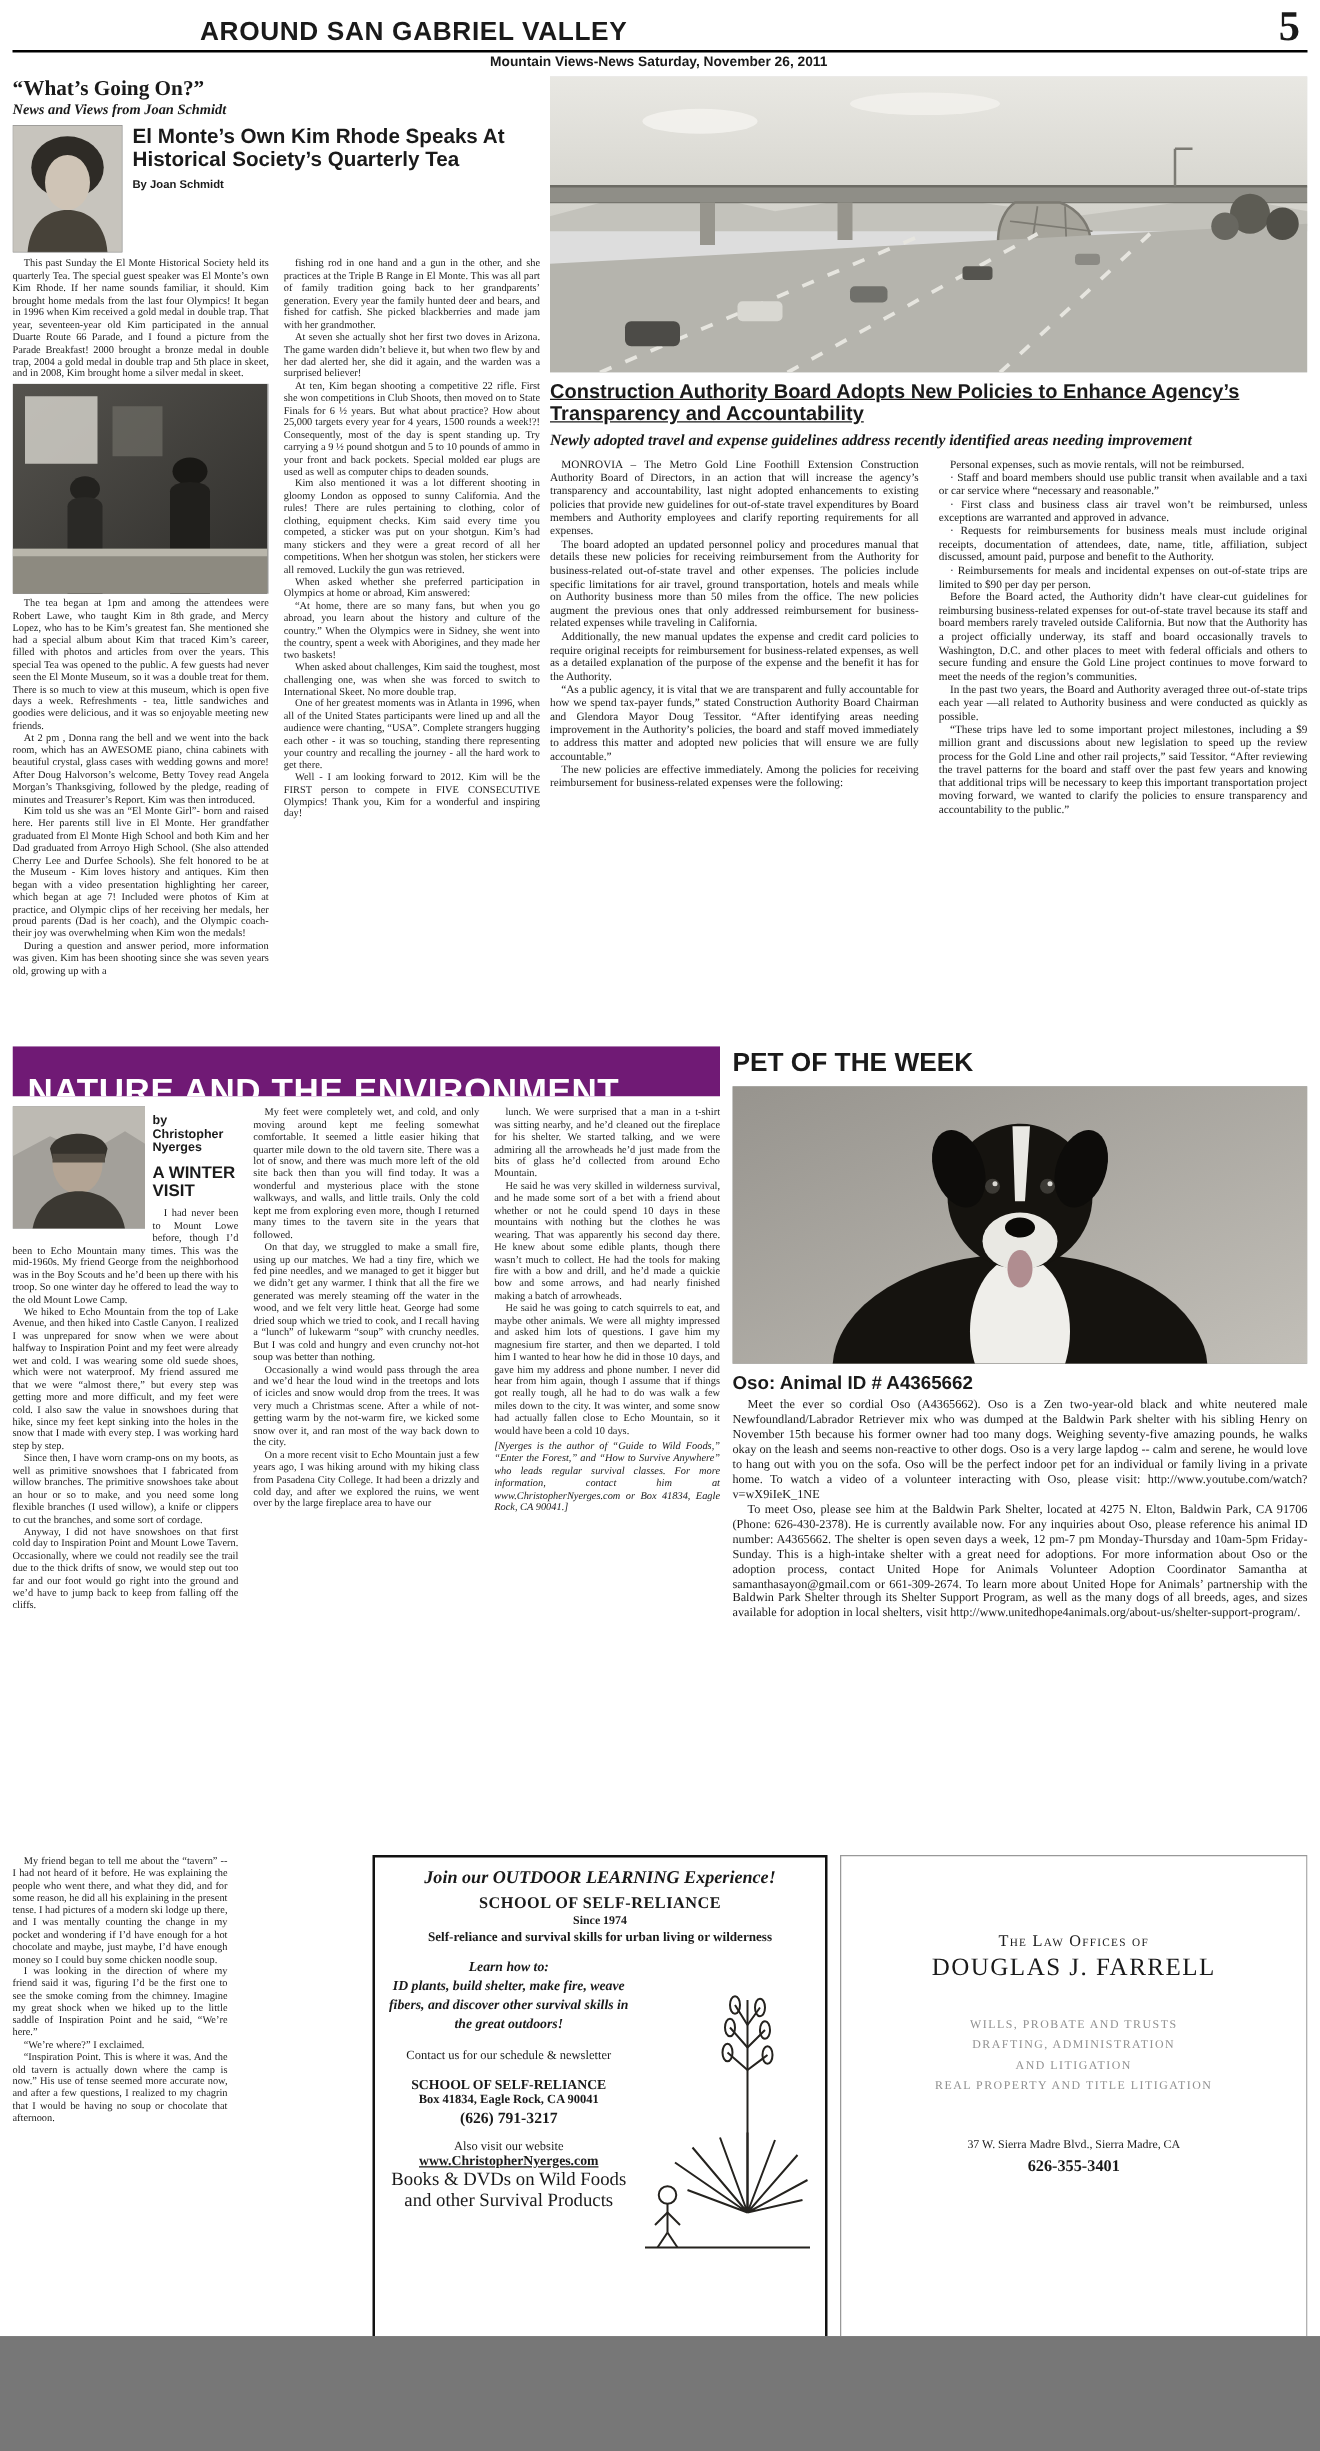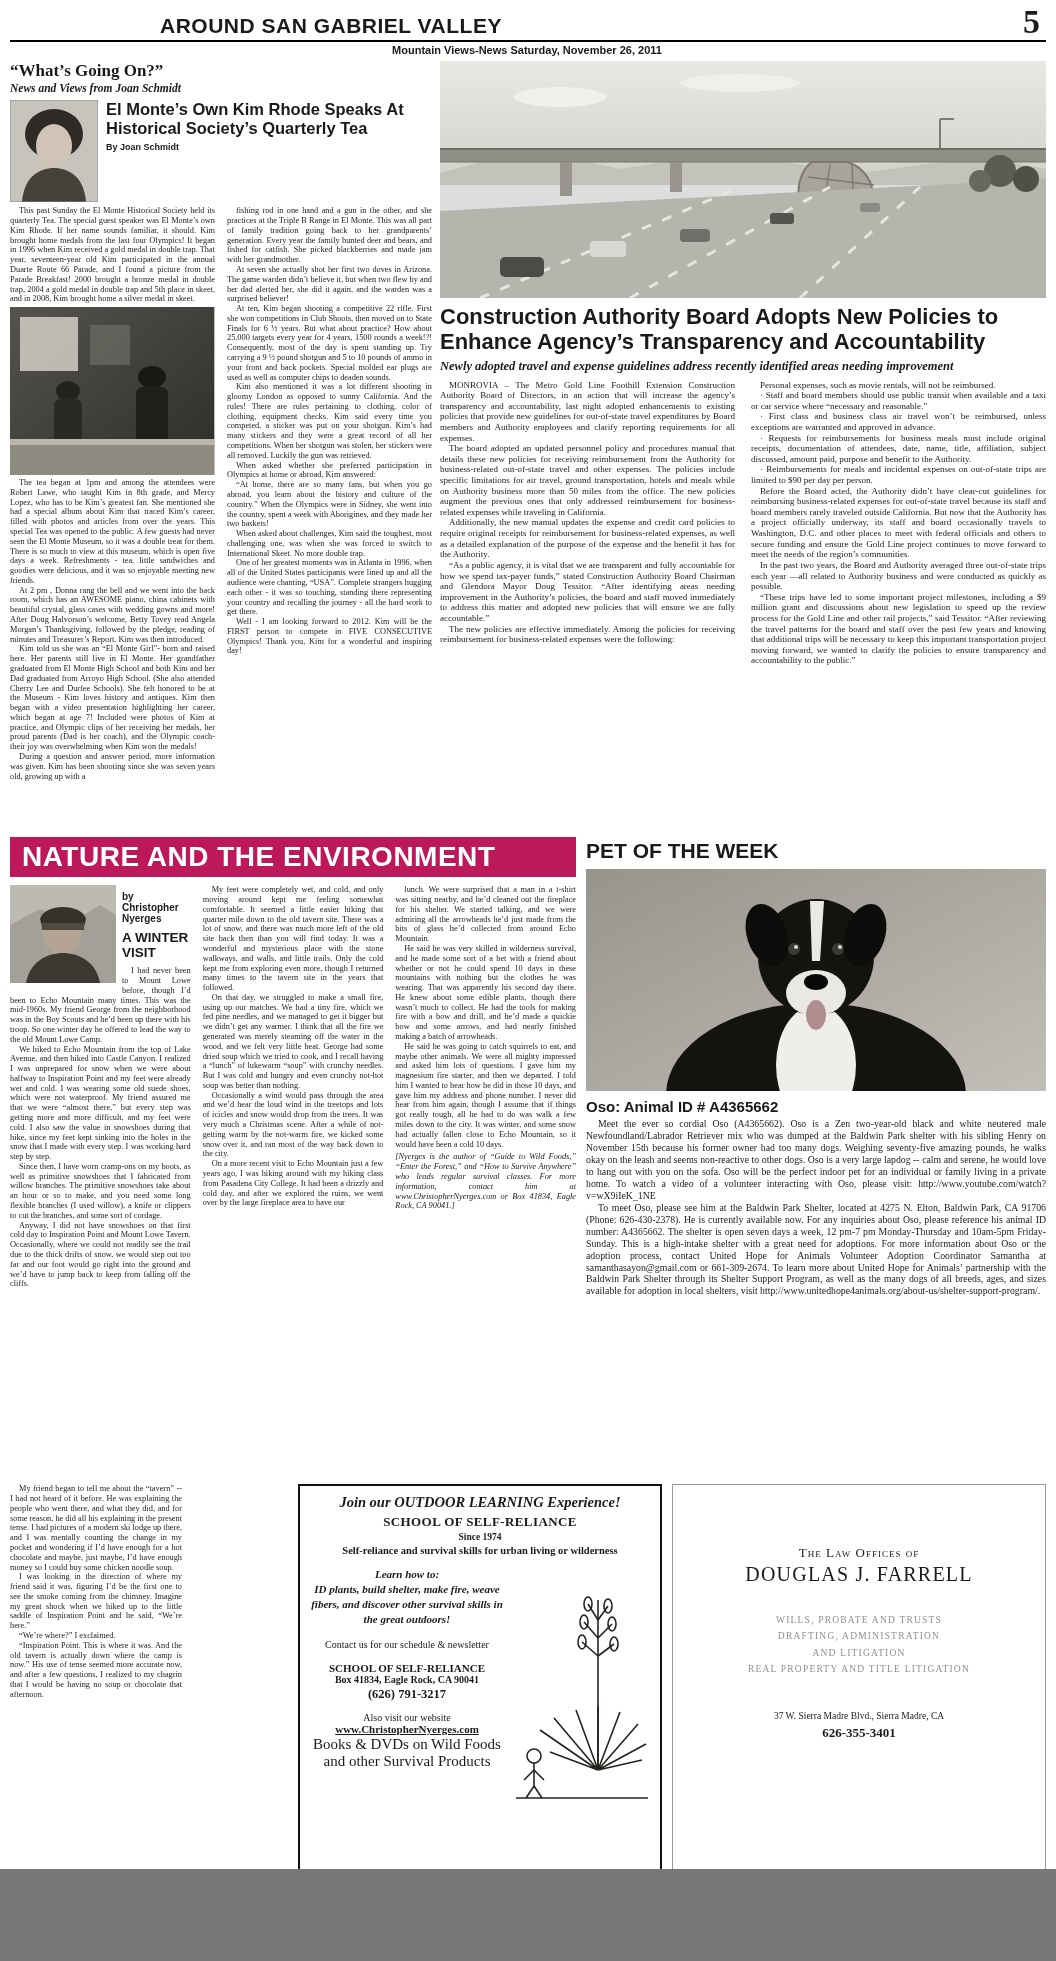--- a/index.html
+++ b/index.html
@@ -23,29 +23,29 @@
   .portrait { width:88px; height:102px; }
   .kim-headline { font-family:"Liberation Sans", sans-serif; font-weight:bold; font-size:16.5px; line-height:1.12; }
   .kim-byline { font-family:"Liberation Sans", sans-serif; font-weight:bold; font-size:9px; margin-top:5px; }
   .two-col { display:flex; gap:12px; margin-top:4px; }
   .col { flex:1; min-width:0; }
   .body-text { font-size:8.3px; line-height:1.18; text-align:justify; }
   .body-text p { text-indent:9px; margin:0; }
   .tea-photo { width:100%; height:168px; margin:3px 0; }
 
   .rendering { width:100%; height:237px; background:#ddd; }
-  .con-headline { font-family:"Liberation Sans", sans-serif; font-weight:bold; font-size:22px; line-height:1.12; margin-top:7px; }
+  .con-headline { font-family:"Liberation Sans", sans-serif; font-weight:bold; font-size:16px; line-height:1.12; margin-top:7px;text-decoration:underline; }
   .con-sub { font-style:italic; font-weight:bold; font-size:12.5px; line-height:1.2; margin:4px 0 6px; }
   .right-cols { display:flex; gap:16px; }
   .right-cols .body-text { font-size:9px; }
 
   
   .middle { display:flex; gap:10px; height:647px; overflow:hidden; margin-top:4px; }
   .nature-block { width:566px; flex:none; }
-  .nature-banner { background:#be185d; color:#fff; font-family:"Liberation Sans", sans-serif; font-weight:bold; font-size:28px; letter-spacing:.5px; height:40px; line-height:40px; padding:0 12px; white-space:nowrap; overflow:hidden; }
+  .nature-banner { background:#701a75; color:#fff; font-family:"Liberation Sans", sans-serif; font-weight:bold; font-size:28px; letter-spacing:.5px; height:40px; line-height:40px; padding:16px 12px; white-space:nowrap; overflow:hidden; }
   .nature-cols { display:flex; gap:12px; margin-top:8px; }
   .n-col { flex:1; min-width:0; }
   .hiker { float:left; width:106px; height:98px; margin:0 6px 3px 0; background:#aaa; }
   .n-byline { font-family:"Liberation Sans", sans-serif; font-weight:bold; font-size:10px; margin:6px 0 6px; }
   .n-title { font-family:"Liberation Sans", sans-serif; font-weight:bold; font-size:13.5px; margin-bottom:6px; }
   .footnote { font-style:italic; margin-top:3px; }
 
   .pet-block { flex:1; min-width:0; }
   .pet-banner { font-family:"Liberation Sans", sans-serif; font-weight:bold; font-size:21px; margin:2px 0 6px; }
   .dog-photo { width:100%; height:222px; background:#9a9a96; }

